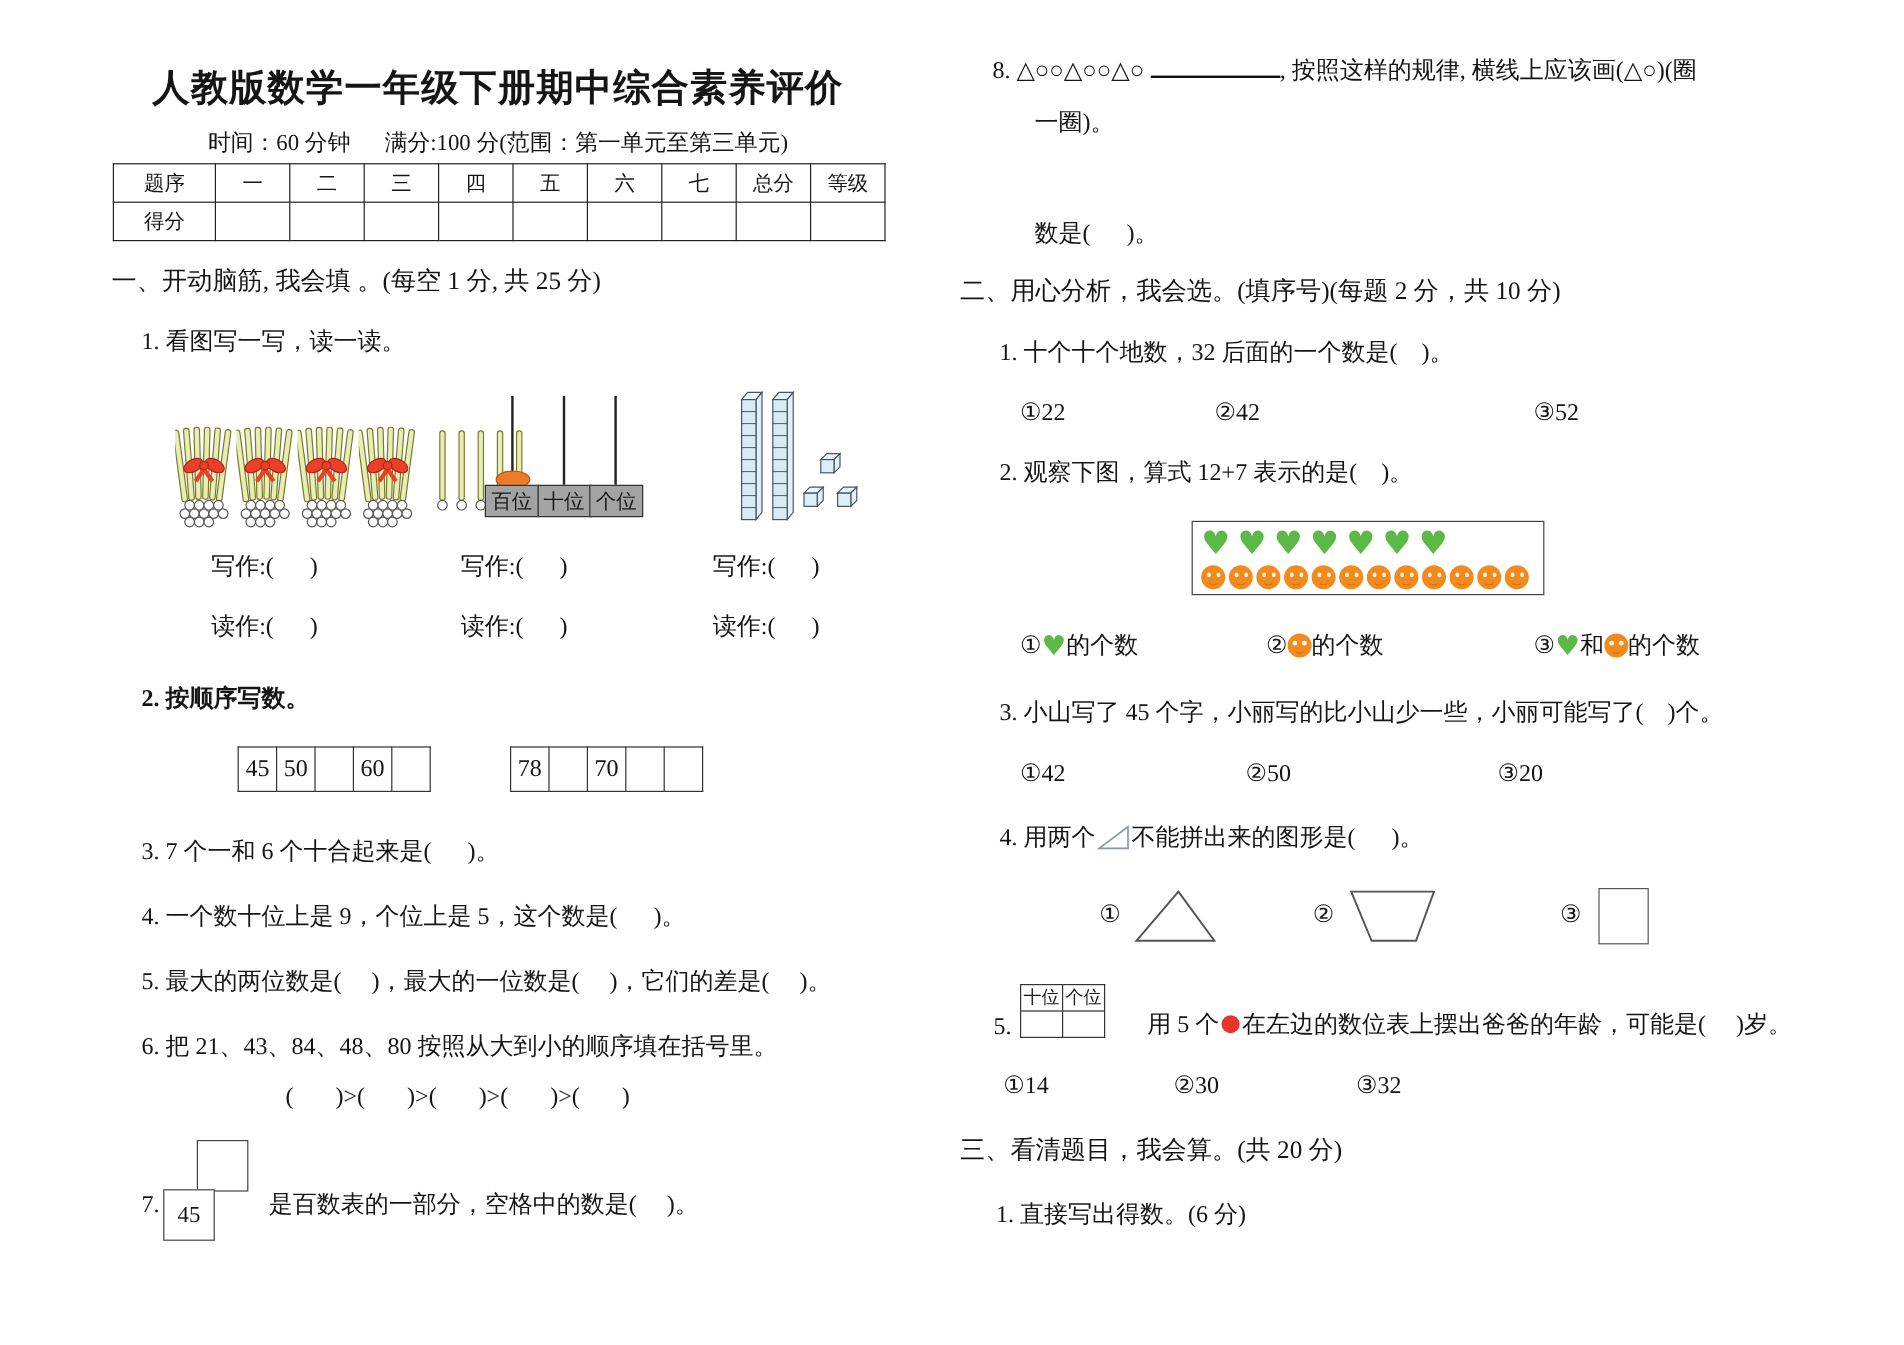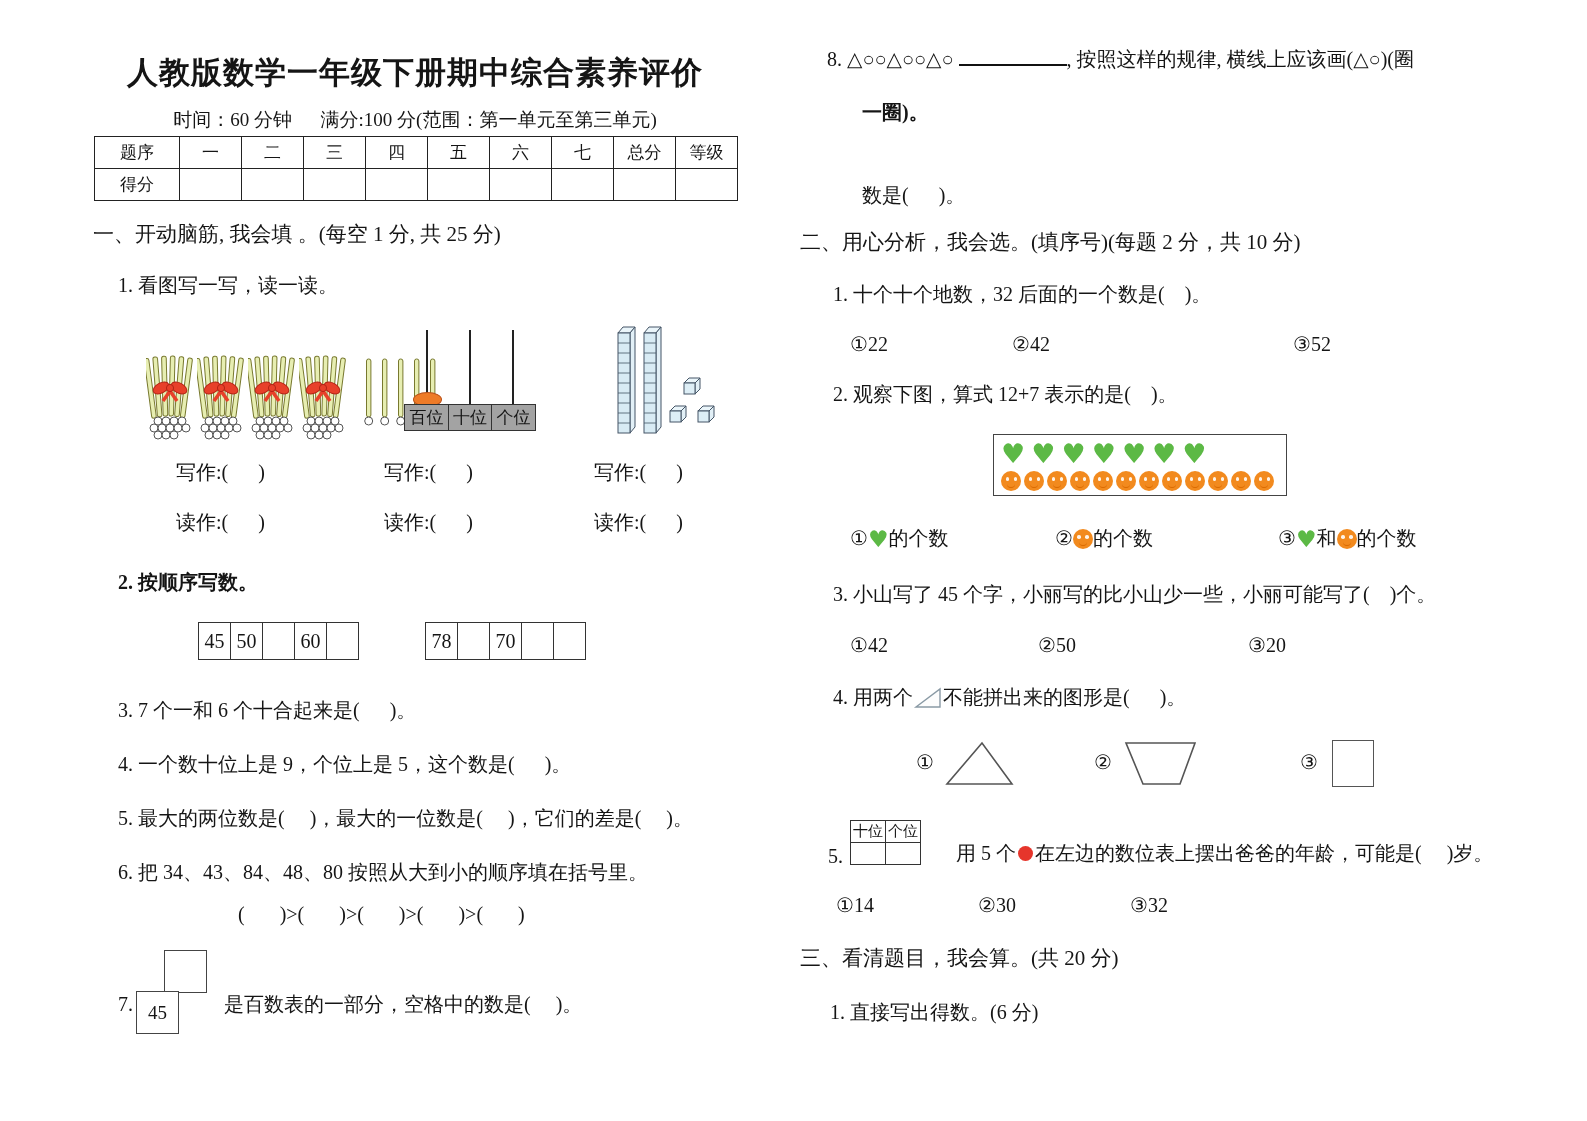--- a/index.html
+++ b/index.html
@@ -310,43 +310,43 @@
       <td>70</td>
       <td></td>
       <td></td>
     </tr>
   </tbody>
     </table>
 
   <div class="abs txt" style="left:118px;top:698px;">3. 7 个一和 6 个十合起来是(      )。</div>
   <div class="abs txt" style="left:118px;top:752px;">4. 一个数十位上是 9，个位上是 5，这个数是(      )。</div>
   <div class="abs txt" style="left:118px;top:806px;">5. 最大的两位数是(     )，最大的一位数是(     )，它们的差是(     )。</div>
-  <div class="abs txt" style="left:118px;top:860px;">6. 把 34、43、84、48、80 按照从大到小的顺序填在括号里。</div>
+  <div class="abs txt" style="left:118px;top:860px;">6. 把 21、43、84、48、80 按照从大到小的顺序填在括号里。</div>
   <div class="abs txt" style="left:238px;top:902px;">(       )&gt;(       )&gt;(       )&gt;(       )&gt;(       )</div>
 
   <div class="abs txt" style="left:118px;top:992px;">7.</div>
   <div class="abs" style="left:136px;top:950px;width:82px;height:86px;">
     <div class="mini-sq" style="left:28px;top:0;"></div>
     <div class="mini-sq" style="left:0;top:41px;">
       <span>45</span>
     </div>
   </div>
   <div class="abs txt" style="left:224px;top:992px;">是百数表的一部分，空格中的数是(     )。</div>
 
   <div class="abs txt" style="left:827px;top:47px;"><span>8.</span> <span>△○○△○○△○ </span><span class="blank-line"></span><span>, 按照这样的规律, 横线上应该画(△○)(圈</span></div>
-  <div class="abs txt" style="left:862px;top:100px;font-weight:bold;">一圈)。</div>
+  <div class="abs txt" style="left:862px;top:90px;">一圈)。</div>
 
   <div class="abs txt" style="left:862px;top:183px;">数是(      )。</div>
 
   <div class="abs heading" style="left:800px;top:228px;">二、用心分析，我会选。(填序号)(每题 2 分，共 10 分)</div>
 
   <div class="abs txt" style="left:833px;top:282px;">1. 十个十个地数，32 后面的一个数是(    )。</div>
   <div class="abs txt" style="left:850px;top:332px;">①22</div>
   <div class="abs txt" style="left:1012px;top:332px;">②42</div>
-  <div class="abs txt" style="left:1278px;top:332px;margin-left:15px;">③52</div>
+  <div class="abs txt" style="left:1278px;top:332px;">③52</div>
 
   <div class="abs txt" style="left:833px;top:382px;">2. 观察下图，算式 12+7 表示的是(    )。</div>
 
   <div class="abs fruit-box" style="left:993px;top:434px;width:294px;height:62px;">
     <div class="hearts-row">
         <span class="heart-glyph">♥</span>
         <span class="heart-glyph">♥</span>
         <span class="heart-glyph">♥</span>
         <span class="heart-glyph">♥</span>
         <span class="heart-glyph">♥</span>

